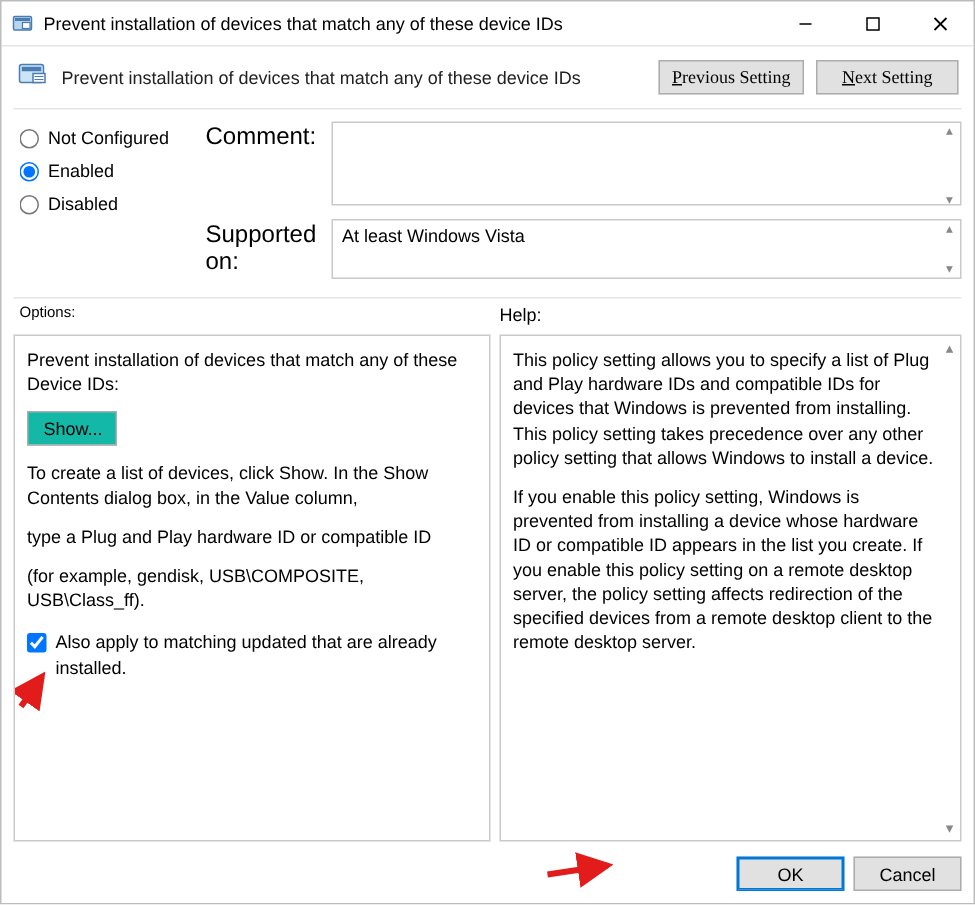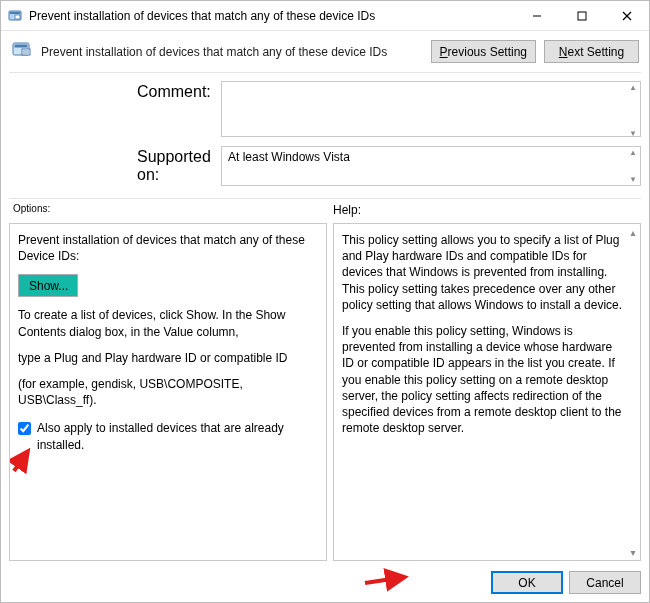--- a/index.html
+++ b/index.html
@@ -57,21 +57,21 @@
     flex: 1;
     font-size: 12px;
     color: #222;
   }
   .hbtn {
     height: 23px;
     min-width: 95px;
     padding: 0 8px;
     background: #e1e1e1;
     border: 1px solid #adadad;
-    font-family: Liberation Sans, sans-serif;
+    font-family: Liberation Serif, serif;
     font-size: 12px;
     cursor: default;
   }
   .hbtn u { text-decoration: underline; }
 
   
   .sep {
     height: 0;
     border-top: 1px solid #e5e5e5;
     margin: 6px 8px 0 8px;
@@ -270,20 +270,34 @@
       </svg>
     </span>
     <span class="big-title">Prevent installation of devices that match any of these device IDs</span>
     <button class="hbtn"><u>P</u>revious Setting</button>
     <button class="hbtn"><u>N</u>ext Setting</button>
   </div>
 
   <div class="sep"></div>
 
   <div class="config-grid">
+    <div class="radio-col">
+      <div class="radio-item">
+        <input type="radio" name="state" style="">
+        <span>Not Configured</span>
+      </div>
+      <div class="radio-item">
+        <input type="radio" name="state" checked="" style="">
+        <span>Enabled</span>
+      </div>
+      <div class="radio-item">
+        <input type="radio" name="state" style="">
+        <span>Disabled</span>
+      </div>
+    </div>
 
     <div class="label-col" style="grid-row:1">Comment:</div>
     <div class="field-col" style="grid-row:1">
       <textarea class="multiline-box box-comment" style=""></textarea>
       <div class="spin-arrows">
           <span>▴</span>
           <span>▾</span>
         </div>
     </div>
 
@@ -308,21 +322,21 @@
 
   <div class="panels">
     <div class="panel options" style="position:relative">
       <p>Prevent installation of devices that match any of these Device IDs:</p>
       <button class="show-btn">Show...</button>
       <p>To create a list of devices, click Show. In the Show Contents dialog box, in the Value column,</p>
       <p>type a Plug and Play hardware ID or compatible ID</p>
       <p>(for example, gendisk, USB\COMPOSITE, USB\Class_ff).</p>
       <div class="check-row">
         <input type="checkbox" checked="" style="">
-        <label>Also apply to installed devices that are already installed.</label>
+        <label>Also apply to matching updated that are already installed.</label>
       </div>
 
       <svg class="arrow-annot" style="left:-4px; top:215px;" width="40" height="40">
         <defs>
           <marker id="ah1" markerWidth="6" markerHeight="6" refX="5" refY="3" orient="auto">
             <path d="M0,0 L6,3 L0,6 Z" fill="#e21b1b"></path>
           </marker>
         </defs>
         <line x1="8" y1="32" x2="22" y2="12" stroke="#e21b1b" stroke-width="4" marker-end="url(#ah1)"></line>
       </svg>

